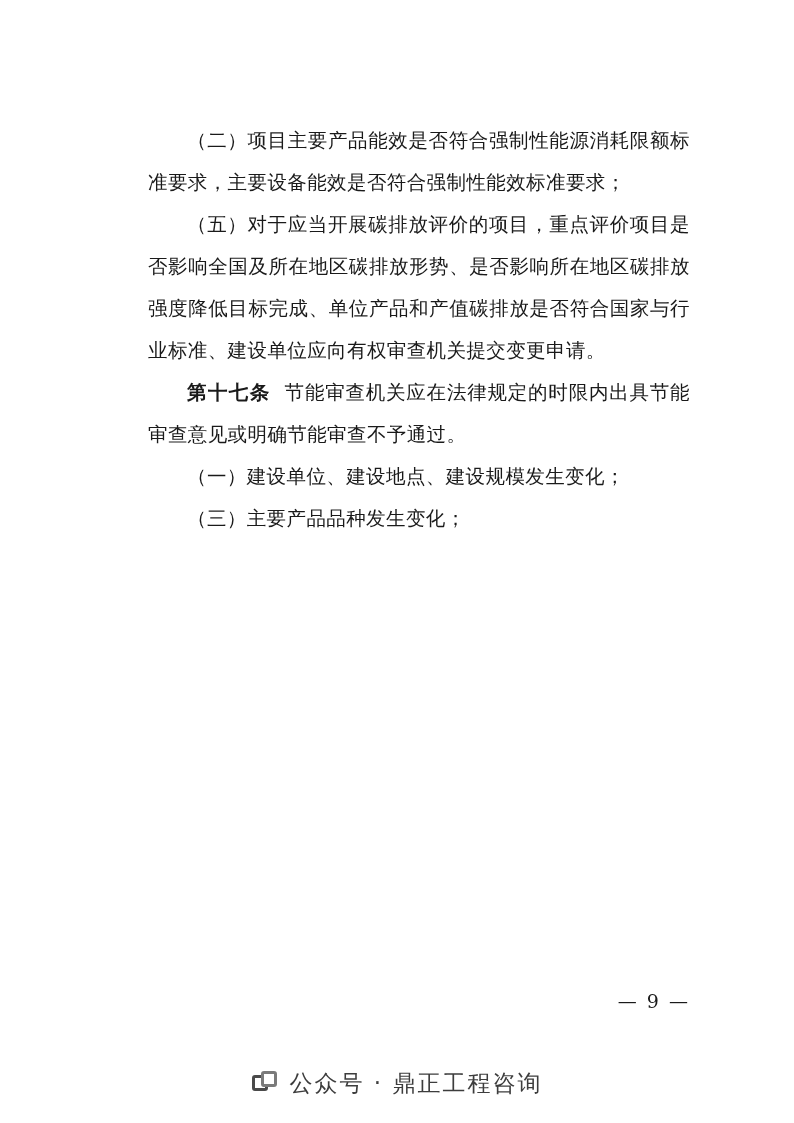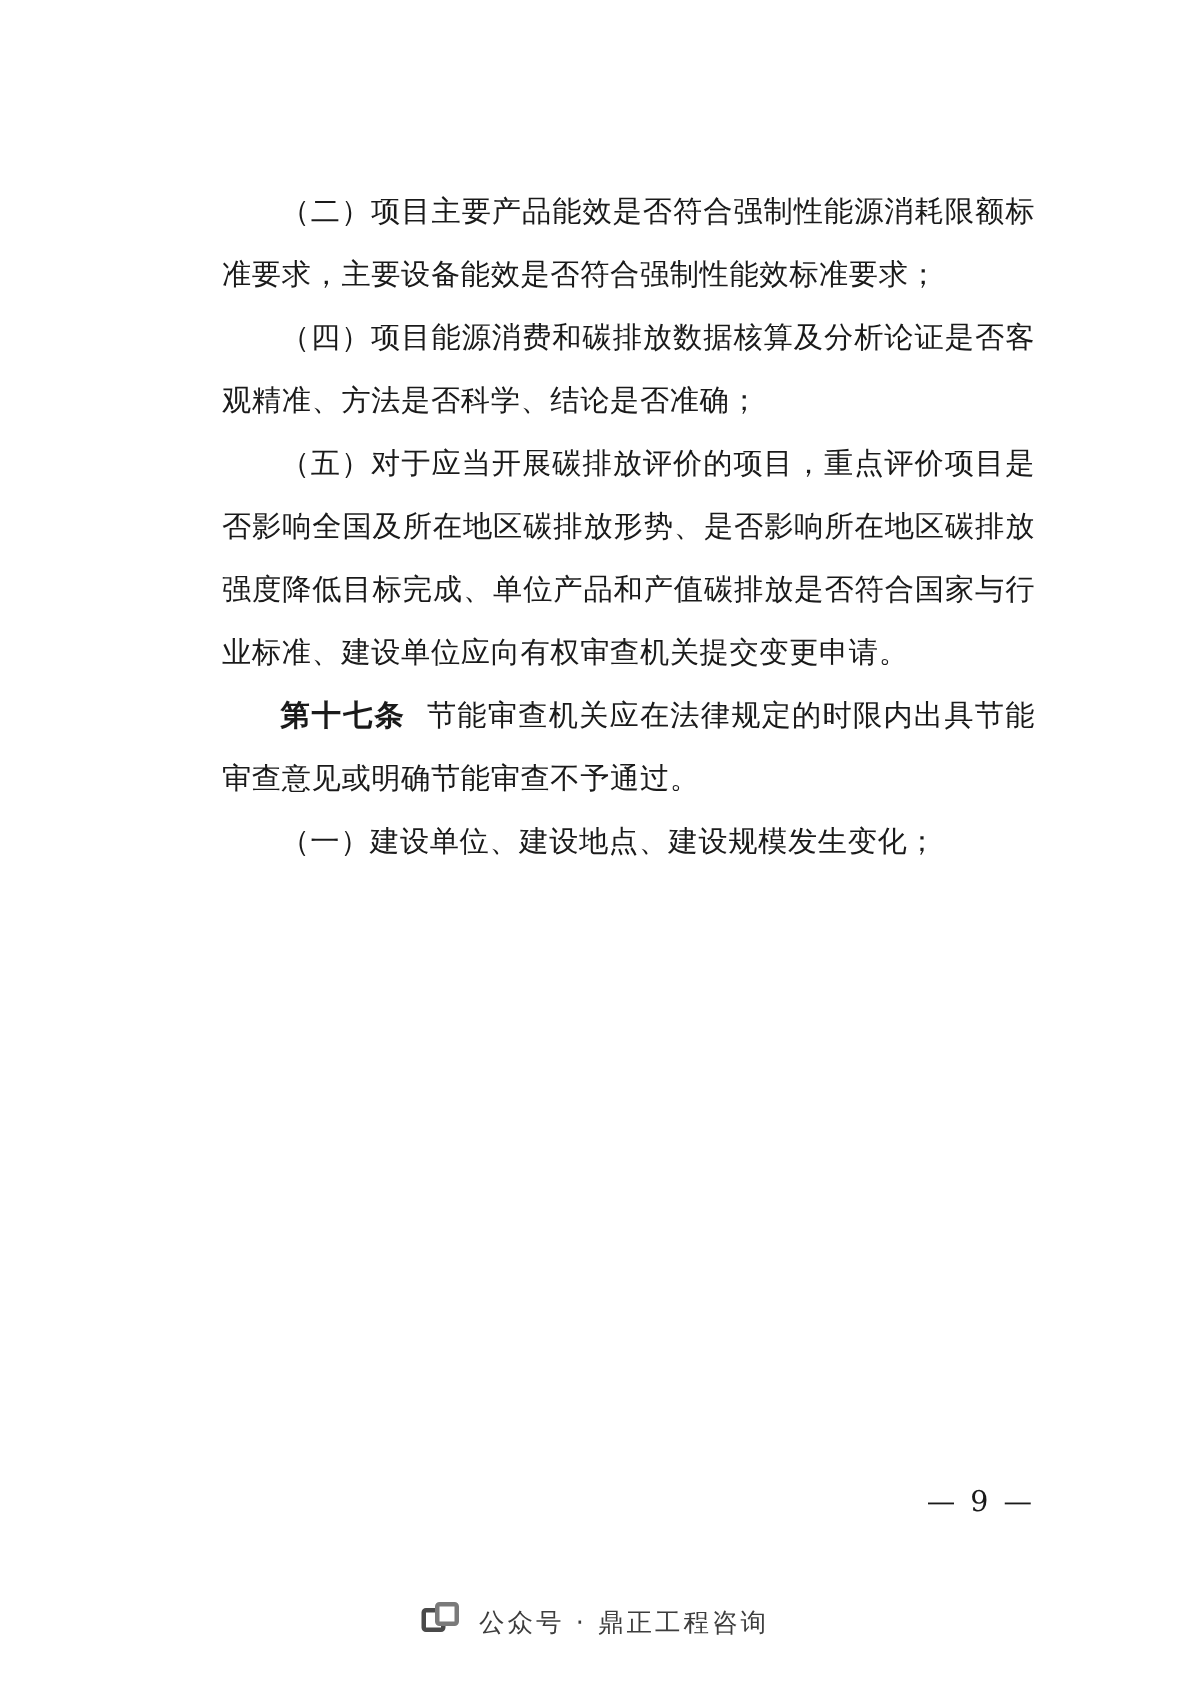--- a/index.html
+++ b/index.html
@@ -81,46 +81,46 @@
     border-radius: 3px;
   }
   .brand-mark .sq2 {
     left: 9px; top: 0px;
     width: 16px; height: 16px;
     border: 3px solid #7a7a7a;
     border-radius: 3px;
     background: #ffffff;
   }
   .brand-text {
-    font-size: 17px;
+    font-size: 23px;
     color: #3d3d3d;
     letter-spacing: 2px;
     font-family: "DejaVu Sans", "Liberation Sans", sans-serif;
   }
 </style>
 </head>
 <body>
 
 <div class="page">
 
   <div class="body-text">
 
     <p class="para">（二）项目主要产品能效是否符合强制性能源消耗限额标准要求，主要设备能效是否符合强制性能效标准要求；</p>
 
 
-    <p class="para">（四）项目能源消费和碳排放数据核算及分析论证是否客观精准、方法是否科学、结论是否准确；</p>
 
     <p class="para">（五）对于应当开展碳排放评价的项目，重点评价项目是否影响全国及所在地区碳排放形势、是否影响所在地区碳排放强度降低目标完成、单位产品和产值碳排放是否符合国家与行业标准、建设单位应向有权审查机关提交变更申请。</p>
 
     <p class="para"><span class="art-label">第十七条</span><span class="art-gap"></span><span>节能审查机关应在法律规定的时限内出具节能审查意见或明确节能审查不予通过。</span></p>
 
 
     <p class="para">（一）建设单位、建设地点、建设规模发生变化；</p>
 
 
+    <p class="para">（三）主要产品品种发生变化；</p>
 
   </div>
 
 </div>
 
 <div class="page-number">— 9 —</div>
 
 <div class="footer-brand">
   <span class="brand-mark">
     <span class="sq sq1"></span>

